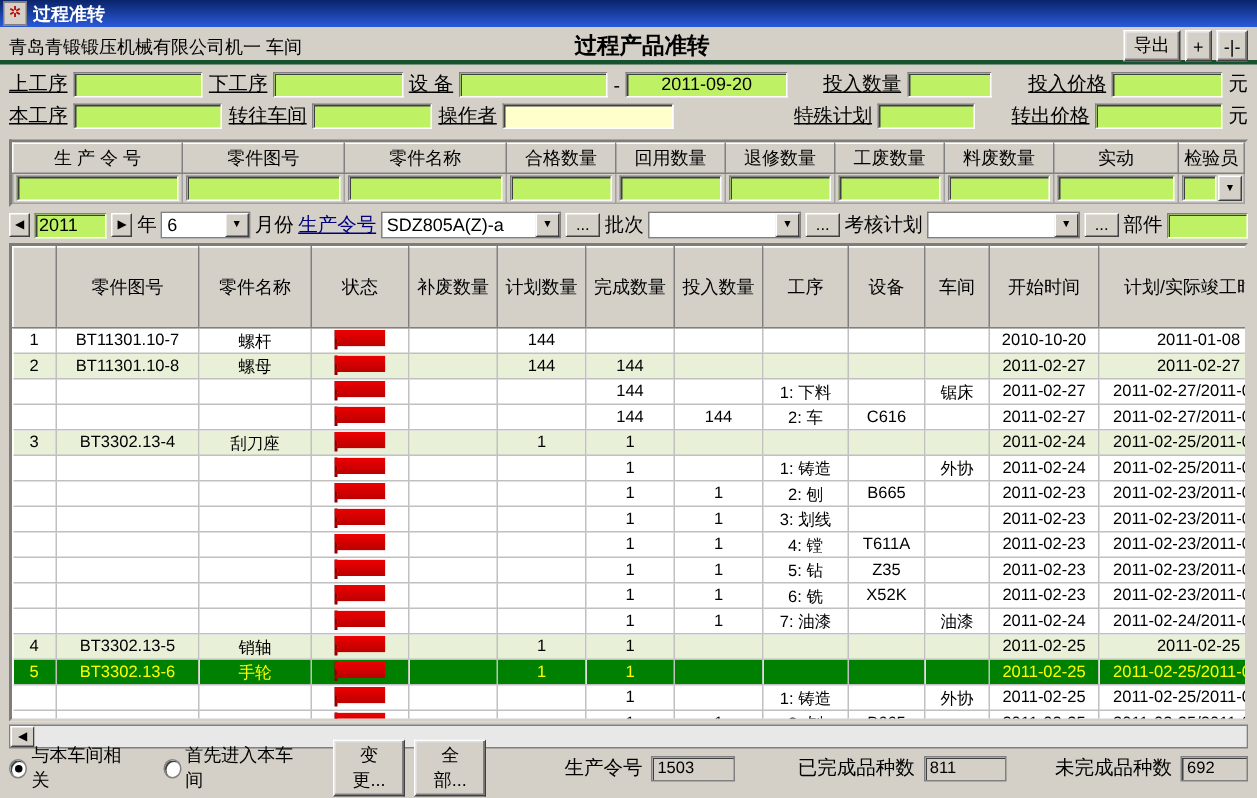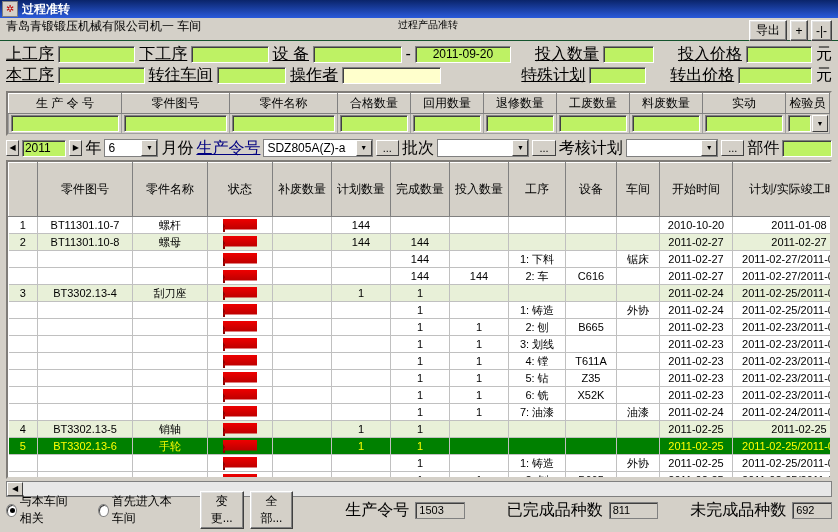--- a/index.html
+++ b/index.html
@@ -18,39 +18,39 @@
     display:flex;align-items:center;color:#fff;font-size:12px;font-weight:bold;
     padding:0 2px;
   }
   .titlebar .tico{
     width:14px;height:14px;margin-right:4px;background:#d4d0c8;
     color:#b00;font-size:10px;line-height:14px;text-align:center;border:1px solid #808080;
   }
 
   
   .headband{
-    height:22px;display:flex;align-items:flex-start;position:relative;
-    border-bottom:1px solid #14532d;
+    height:22px;display:flex;align-items:flex-end;position:relative;
+    border-bottom:3px solid #14532d;
   }
   .company{font-size:12px;padding-left:6px;color:#000;}
   .bigtitle{
-    position:absolute;left:18px;right:0;text-align:center;font-size:10px;font-weight:normal;
+    position:absolute;left:18px;right:0;text-align:center;font-size:15px;font-weight:bold;
   }
   .hdr-btns{position:absolute;right:6px;top:2px;display:flex;gap:3px;}
   .btn{
     background:#d4d0c8;border:1px solid #fff;border-right-color:#404040;border-bottom-color:#404040;
     box-shadow:inset -1px -1px 0 #808080, inset 1px 1px 0 #dfdfdf;
     font-size:12px;padding:1px 6px;cursor:default;
   }
   .btn.sm{padding:1px 4px;min-width:18px;text-align:center;}
 
   
   .formarea{padding:4px 6px 2px 6px;position:relative;}
   .frow{display:flex;align-items:center;height:18px;margin-bottom:3px;}
-  .lbl{font-size:16px;white-space:nowrap;}
+  .lbl{font-size:13px;white-space:nowrap;}
   .ul{text-decoration:underline;}
   .fld{
     background:#bef264;border:1px solid #808080;border-right-color:#fff;border-bottom-color:#fff;
     box-shadow:inset 1px 1px 0 #404040;
     height:15px;line-height:15px;font-size:12px;padding:0 2px;margin:0 4px;
   }
   .fld.yellow{background:#ffffcc;}
 
   
   .toptable{

